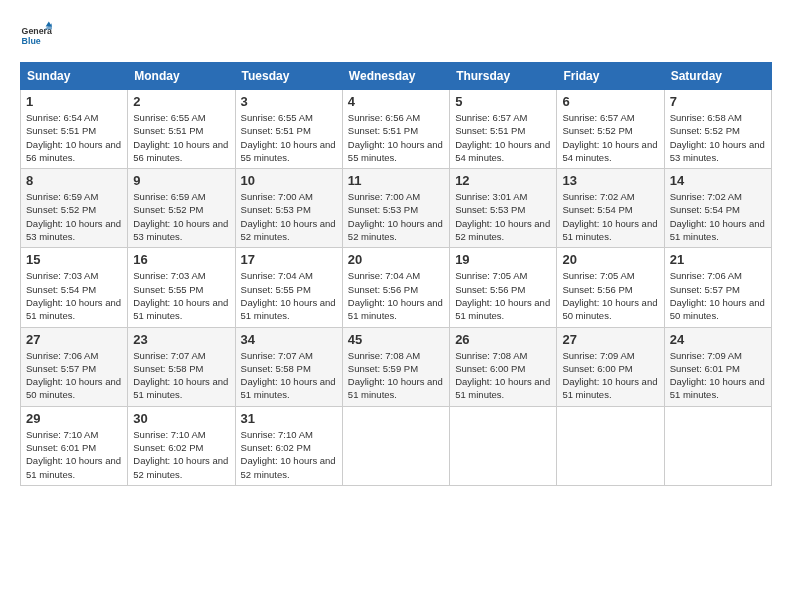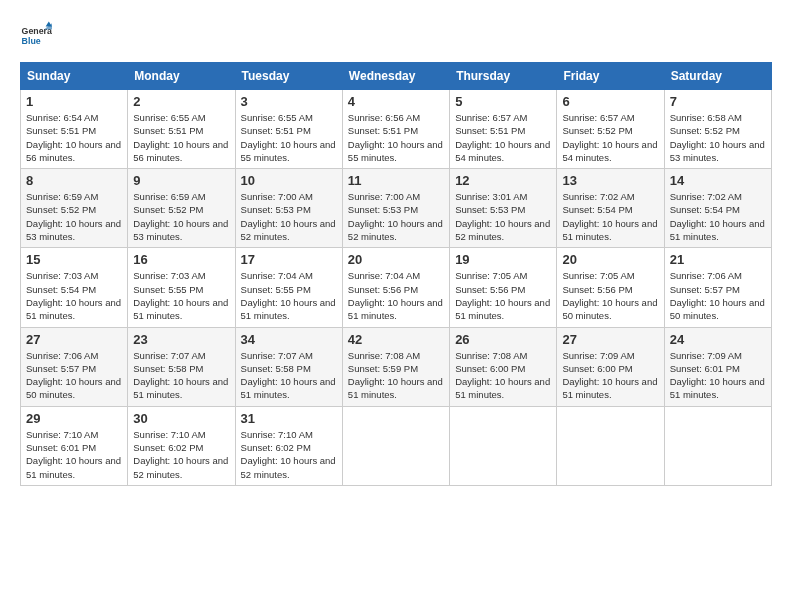--- a/index.html
+++ b/index.html
@@ -302,21 +302,21 @@
       </td>
         <td>
         <span class="day-number">34</span>
         <div class="day-info">
           <span>Sunrise: 7:07 AM</span><br>
           <span>Sunset: 5:58 PM</span><br>
           <span>Daylight: 10 hours and 51 minutes.</span>
         </div>
       </td>
         <td>
-        <span class="day-number">42</span>
+        <span class="day-number">45</span>
         <div class="day-info">
           <span>Sunrise: 7:08 AM</span><br>
           <span>Sunset: 5:59 PM</span><br>
           <span>Daylight: 10 hours and 51 minutes.</span>
         </div>
       </td>
         <td>
         <span class="day-number">26</span>
         <div class="day-info">
           <span>Sunrise: 7:08 AM</span><br>

